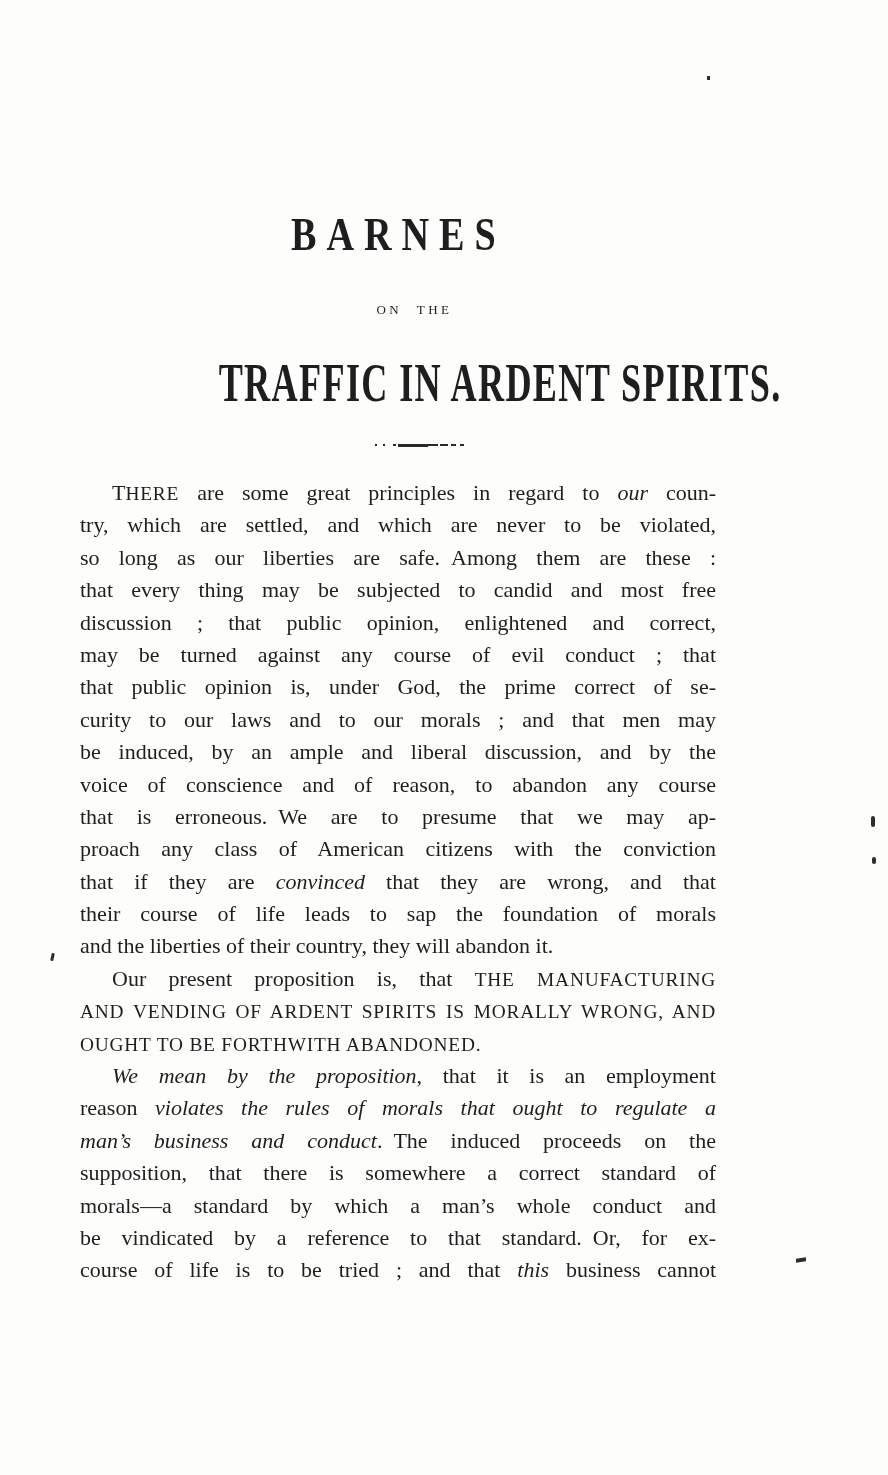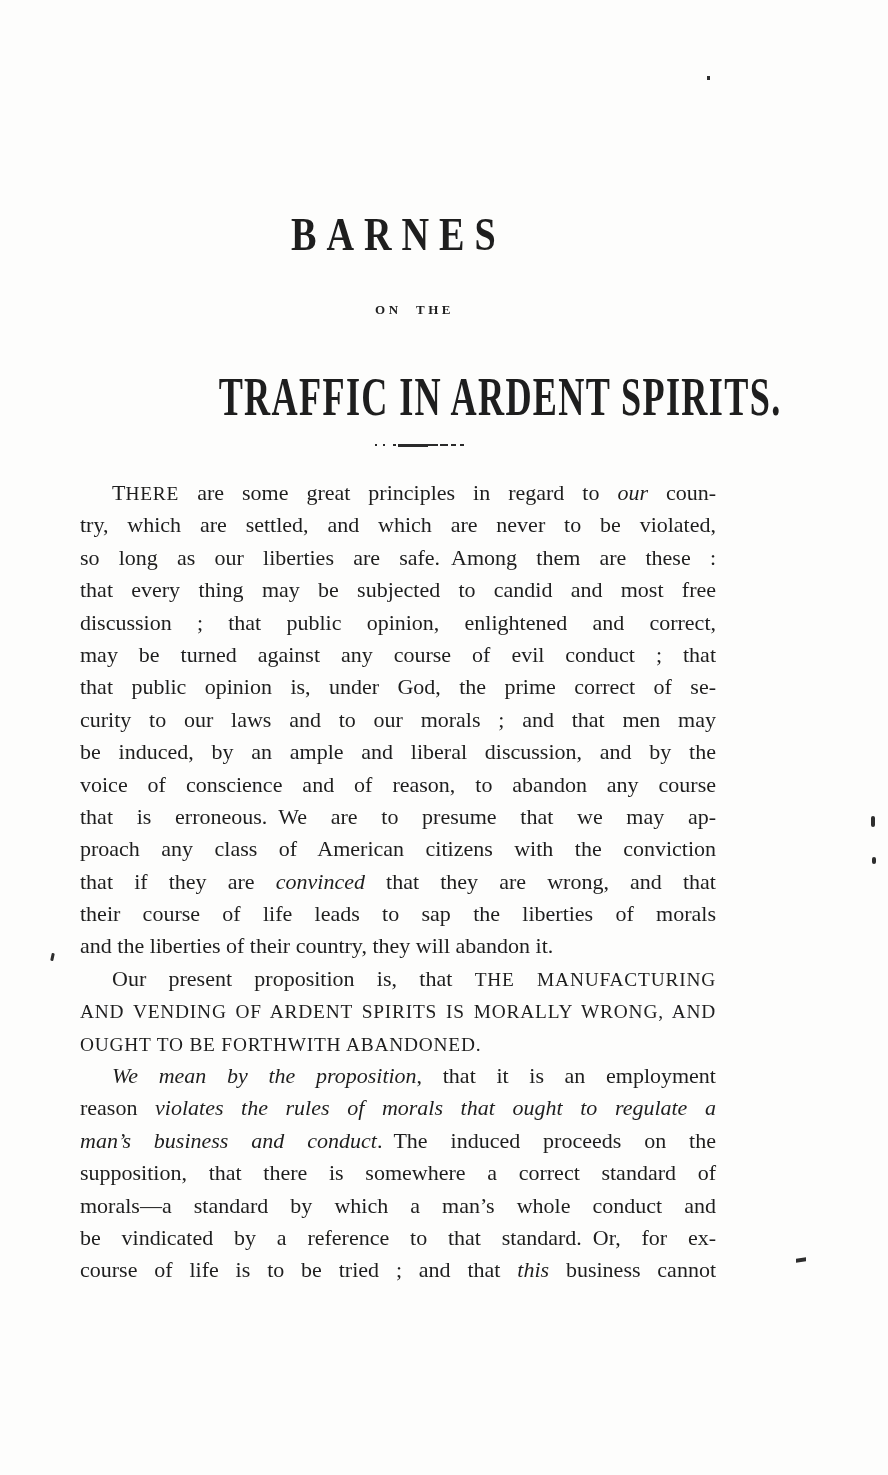--- a/index.html
+++ b/index.html
@@ -27,24 +27,24 @@
     font-size: 46px;
     font-weight: 700;
     letter-spacing: 12px;
     transform: scaleX(0.83);
   }
   .connector { top: 300px; }
   .connector .squeeze {
     font-size: 13px;
     letter-spacing: 3.5px;
     word-spacing: 8px;
-    font-weight: 700;
+    font-weight: 400;
     margin-left: 33px;
   }
-  .main-title { top: 366px; }
+  .main-title { top: 352px; }
   .main-title .squeeze {
     font-size: 54px;
     font-weight: 700;
     letter-spacing: 2px;
     transform: scaleX(0.67);
   }
   
   .divider {
     position: absolute;
     left: 375px;
@@ -128,21 +128,21 @@
       <div class="line"><span>that every thing may be subjected to candid and most free</span></div>
       <div class="line"><span>discussion ; that public opinion, enlightened and correct,</span></div>
       <div class="line"><span>may be turned against any course of evil conduct ; that</span></div>
       <div class="line"><span>that public opinion is, under God, the prime correct of se-</span></div>
       <div class="line"><span>curity to our laws and to our morals ; and that men may</span></div>
       <div class="line"><span>be induced, by an ample and liberal discussion, and by the</span></div>
       <div class="line"><span>voice of conscience and of reason, to abandon any course</span></div>
       <div class="line"><span>that is erroneous. We are to presume that we may ap-</span></div>
       <div class="line"><span>proach any class of American citizens with the conviction</span></div>
       <div class="line"><span>that if they are </span><span class="i">convinced</span><span> that they are wrong, and that</span></div>
-      <div class="line"><span>their course of life leads to sap the liberties of morals</span></div>
+      <div class="line"><span>their course of life leads to sap the foundation of morals</span></div>
       <div class="line end"><span>and the liberties of their country, they will abandon it.</span></div>
       <div class="line first"><span>Our present proposition is, that </span><span class="sc">THE MANUFACTURING</span></div>
       <div class="line"><span class="sc">AND VENDING OF ARDENT SPIRITS IS MORALLY WRONG, AND</span></div>
       <div class="line end"><span class="sc">OUGHT TO BE FORTHWITH ABANDONED.</span></div>
       <div class="line first"><span class="i">We mean by the proposition</span><span>, that it is an employment</span></div>
       <div class="line"><span>reason </span><span class="i">violates the rules of morals that ought to regulate a</span></div>
       <div class="line"><span class="i">man’s business and conduct</span><span>. The induced proceeds on the</span></div>
       <div class="line"><span>supposition, that there is somewhere a correct standard of</span></div>
       <div class="line"><span>morals—a standard by which a man’s whole conduct and</span></div>
       <div class="line"><span>be vindicated by a reference to that standard. Or, for ex-</span></div>

